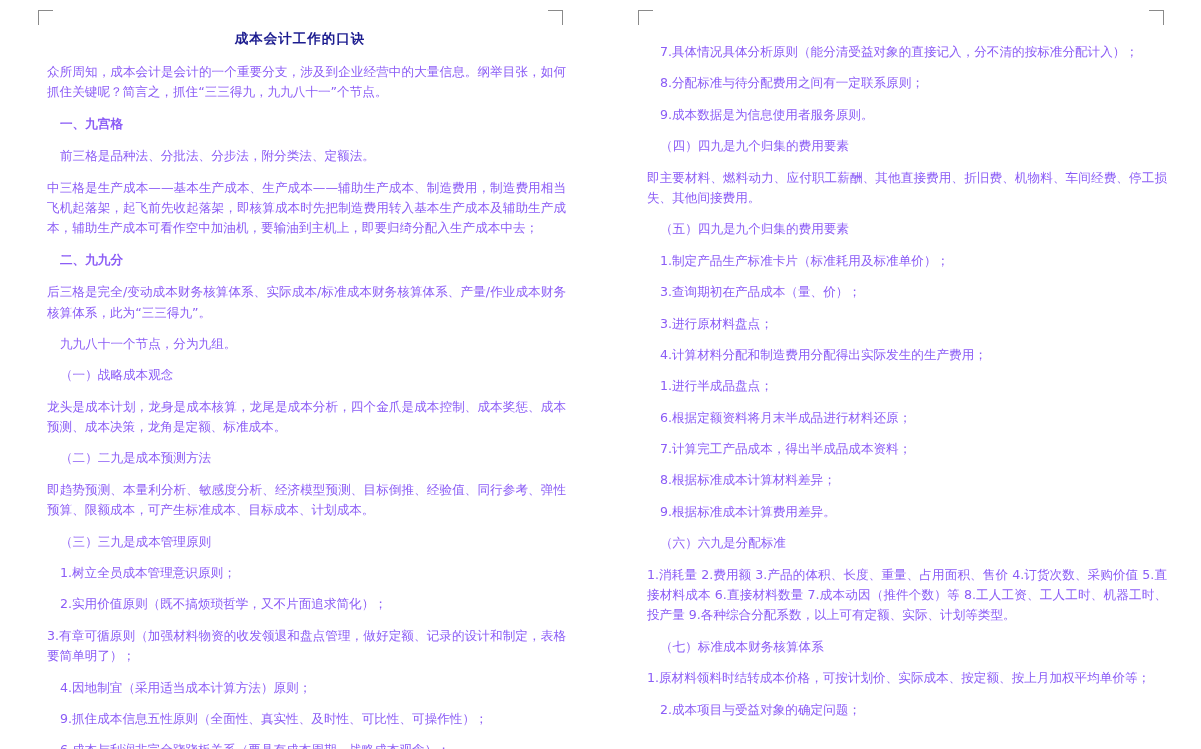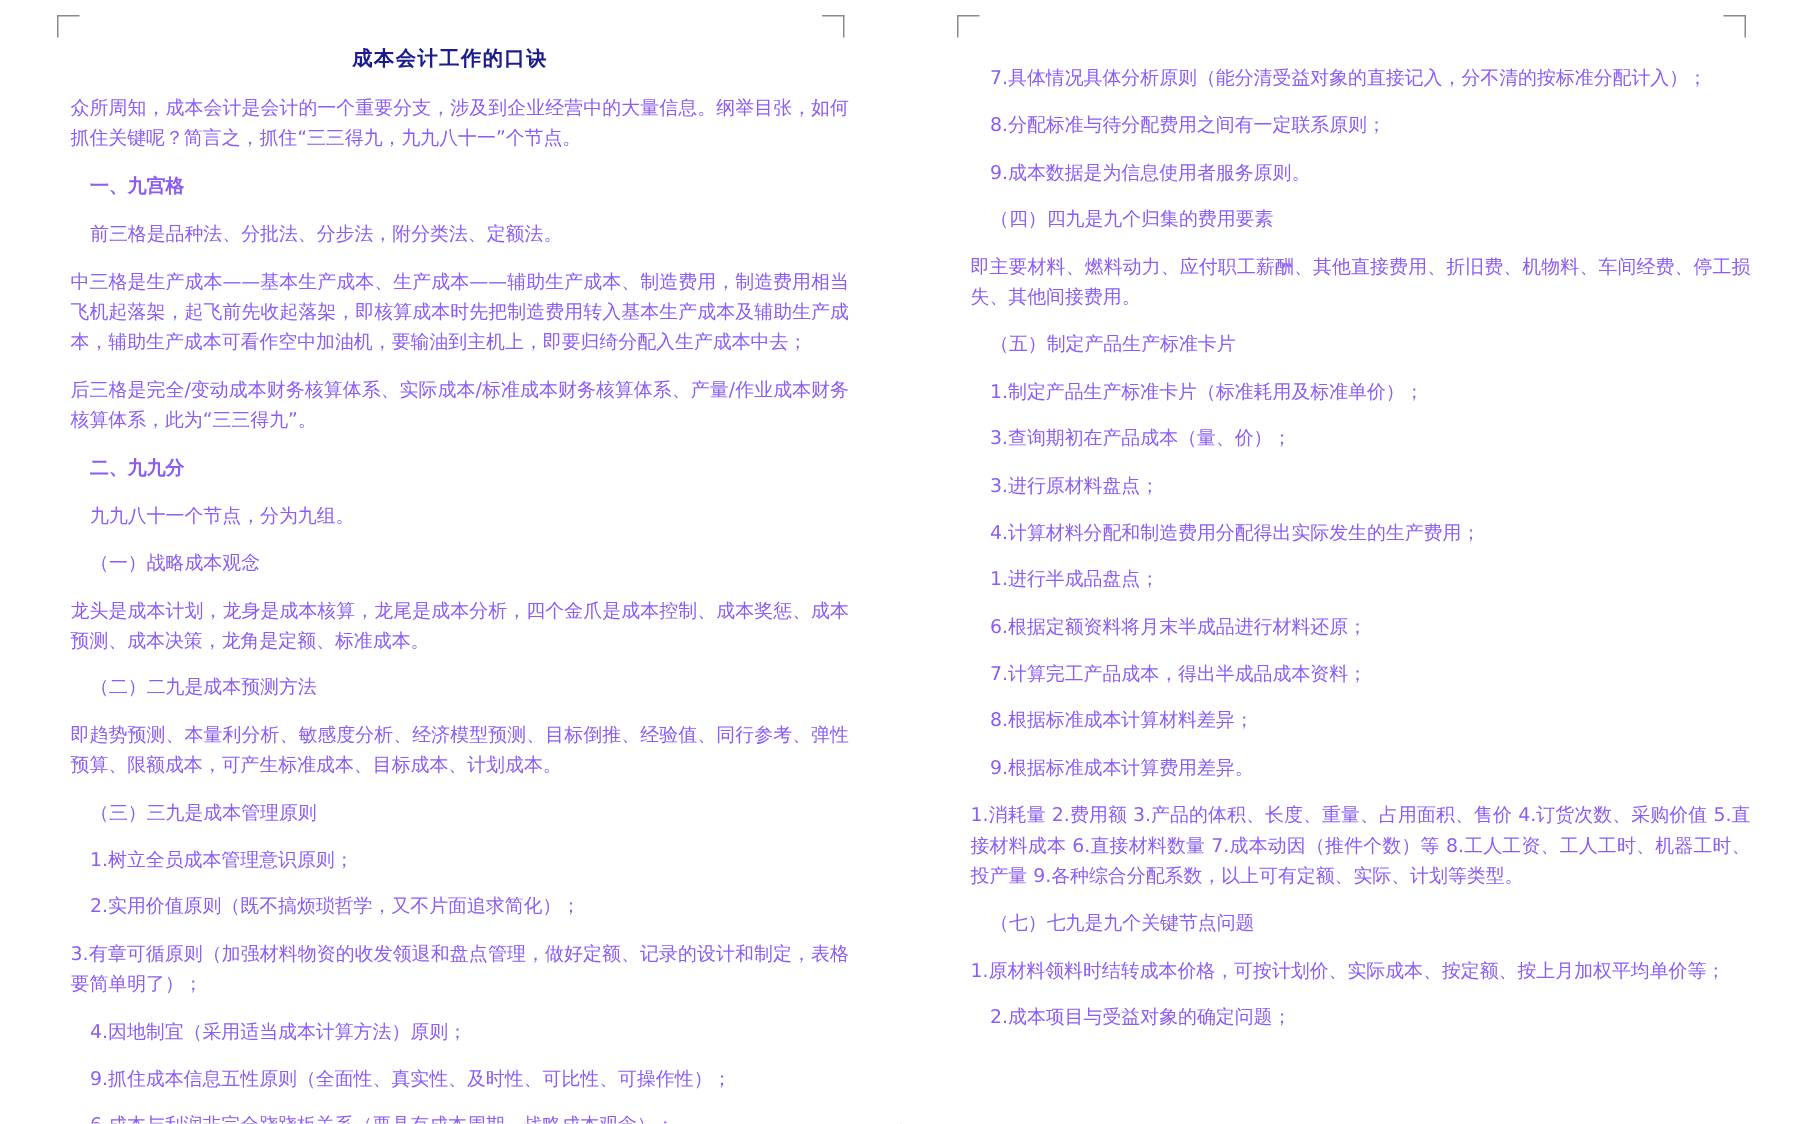--- a/index.html
+++ b/index.html
@@ -95,22 +95,22 @@
     <div class="crop tl" style="left:38px; top:10px;"></div>
     <div class="crop tr" style="left:548px; top:10px;"></div>
 
     <div class="content">
       <div class="doc-title">成本会计工作的口诀</div>
 
       <p class="para indent1">众所周知，成本会计是会计的一个重要分支，涉及到企业经营中的大量信息。纲举目张，如何抓住关键呢？简言之，抓住“三三得九，九九八十一”个节点。</p>
       <p class="para head">一、九宫格</p>
       <p class="para sub">前三格是品种法、分批法、分步法，附分类法、定额法。</p>
       <p class="para indent1">中三格是生产成本——基本生产成本、生产成本——辅助生产成本、制造费用，制造费用相当飞机起落架，起飞前先收起落架，即核算成本时先把制造费用转入基本生产成本及辅助生产成本，辅助生产成本可看作空中加油机，要输油到主机上，即要归绮分配入生产成本中去；</p>
+      <p class="para head">二、九九分</p>
       <p class="para indent1">后三格是完全/变动成本财务核算体系、实际成本/标准成本财务核算体系、产量/作业成本财务核算体系，此为“三三得九”。</p>
-      <p class="para head">二、九九分</p>
       <p class="para sub">九九八十一个节点，分为九组。</p>
       <p class="para sub">（一）战略成本观念</p>
       <p class="para indent1">龙头是成本计划，龙身是成本核算，龙尾是成本分析，四个金爪是成本控制、成本奖惩、成本预测、成本决策，龙角是定额、标准成本。</p>
       <p class="para sub">（二）二九是成本预测方法</p>
       <p class="para indent1">即趋势预测、本量利分析、敏感度分析、经济模型预测、目标倒推、经验值、同行参考、弹性预算、限额成本，可产生标准成本、目标成本、计划成本。</p>
       <p class="para sub">（三）三九是成本管理原则</p>
       <p class="para sub">1.树立全员成本管理意识原则；</p>
       <p class="para sub">2.实用价值原则（既不搞烦琐哲学，又不片面追求简化）；</p>
       <p class="para indent1">3.有章可循原则（加强材料物资的收发领退和盘点管理，做好定额、记录的设计和制定，表格要简单明了）；</p>
       <p class="para sub">4.因地制宜（采用适当成本计算方法）原则；</p>
@@ -125,30 +125,31 @@
     <div class="crop tl" style="left:38px; top:10px;"></div>
     <div class="crop tr" style="left:549px; top:10px;"></div>
 
     <div class="content">
       <div style="height:20px"></div>
       <p class="para sub">7.具体情况具体分析原则（能分清受益对象的直接记入，分不清的按标准分配计入）；</p>
       <p class="para sub">8.分配标准与待分配费用之间有一定联系原则；</p>
       <p class="para sub">9.成本数据是为信息使用者服务原则。</p>
       <p class="para sub">（四）四九是九个归集的费用要素</p>
       <p class="para indent1">即主要材料、燃料动力、应付职工薪酬、其他直接费用、折旧费、机物料、车间经费、停工损失、其他间接费用。</p>
-      <p class="para sub">（五）制定产品生产标准卡片</p>
+      <p class="para sub">（五）四九是九个归集的费用要素</p>
       <p class="para sub">1.制定产品生产标准卡片（标准耗用及标准单价）；</p>
       <p class="para sub">3.查询期初在产品成本（量、价）；</p>
       <p class="para sub">3.进行原材料盘点；</p>
       <p class="para sub">4.计算材料分配和制造费用分配得出实际发生的生产费用；</p>
       <p class="para sub">1.进行半成品盘点；</p>
       <p class="para sub">6.根据定额资料将月末半成品进行材料还原；</p>
       <p class="para sub">7.计算完工产品成本，得出半成品成本资料；</p>
       <p class="para sub">8.根据标准成本计算材料差异；</p>
       <p class="para sub">9.根据标准成本计算费用差异。</p>
+      <p class="para sub">（六）六九是分配标准</p>
       <p class="para indent1">1.消耗量 2.费用额 3.产品的体积、长度、重量、占用面积、售价 4.订货次数、采购价值 5.直接材料成本 6.直接材料数量 7.成本动因（推件个数）等 8.工人工资、工人工时、机器工时、投产量 9.各种综合分配系数，以上可有定额、实际、计划等类型。</p>
-      <p class="para sub">（七）七九是九个关键节点问题</p>
+      <p class="para sub">（七）标准成本财务核算体系</p>
       <p class="para indent1">1.原材料领料时结转成本价格，可按计划价、实际成本、按定额、按上月加权平均单价等；</p>
       <p class="para sub">2.成本项目与受益对象的确定问题；</p>
     </div>
   </div>
 
 </div>
 
 </body></html>

